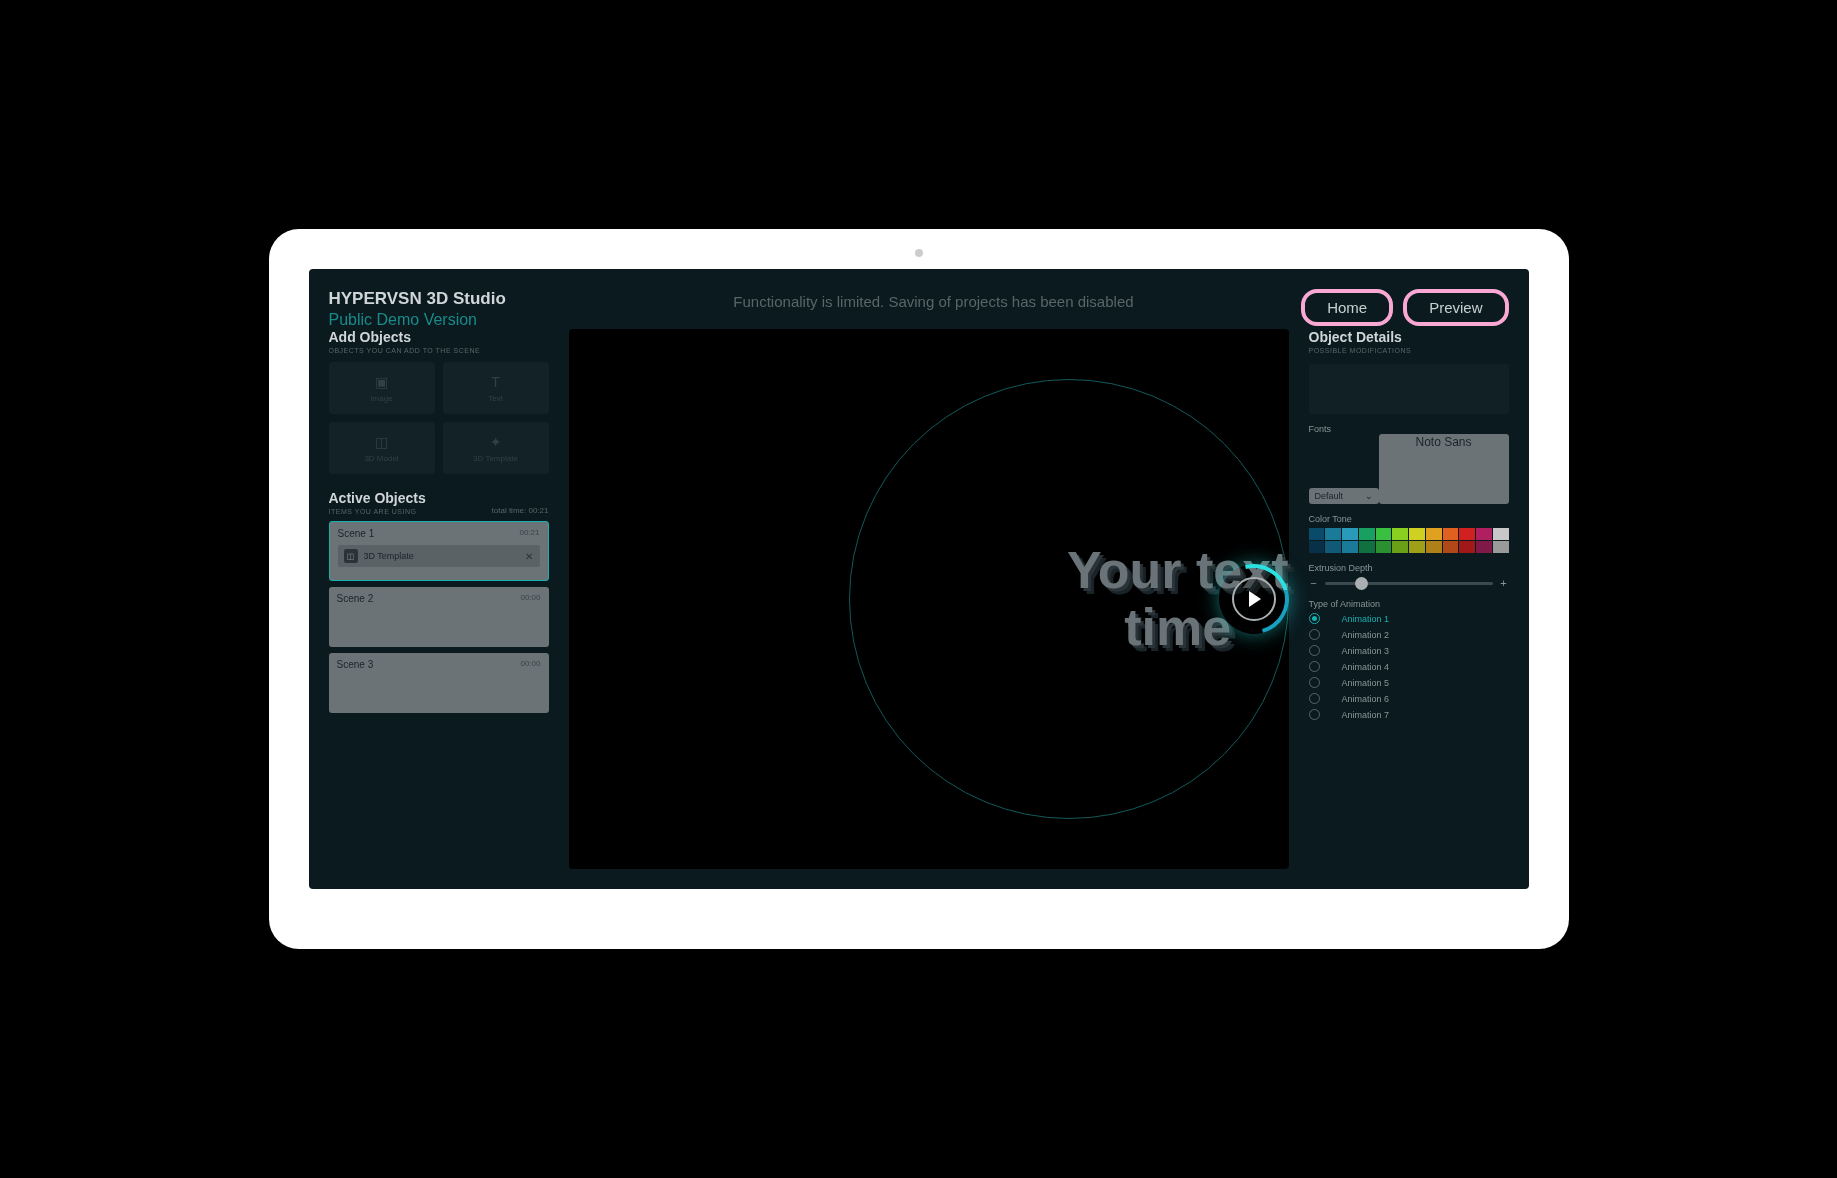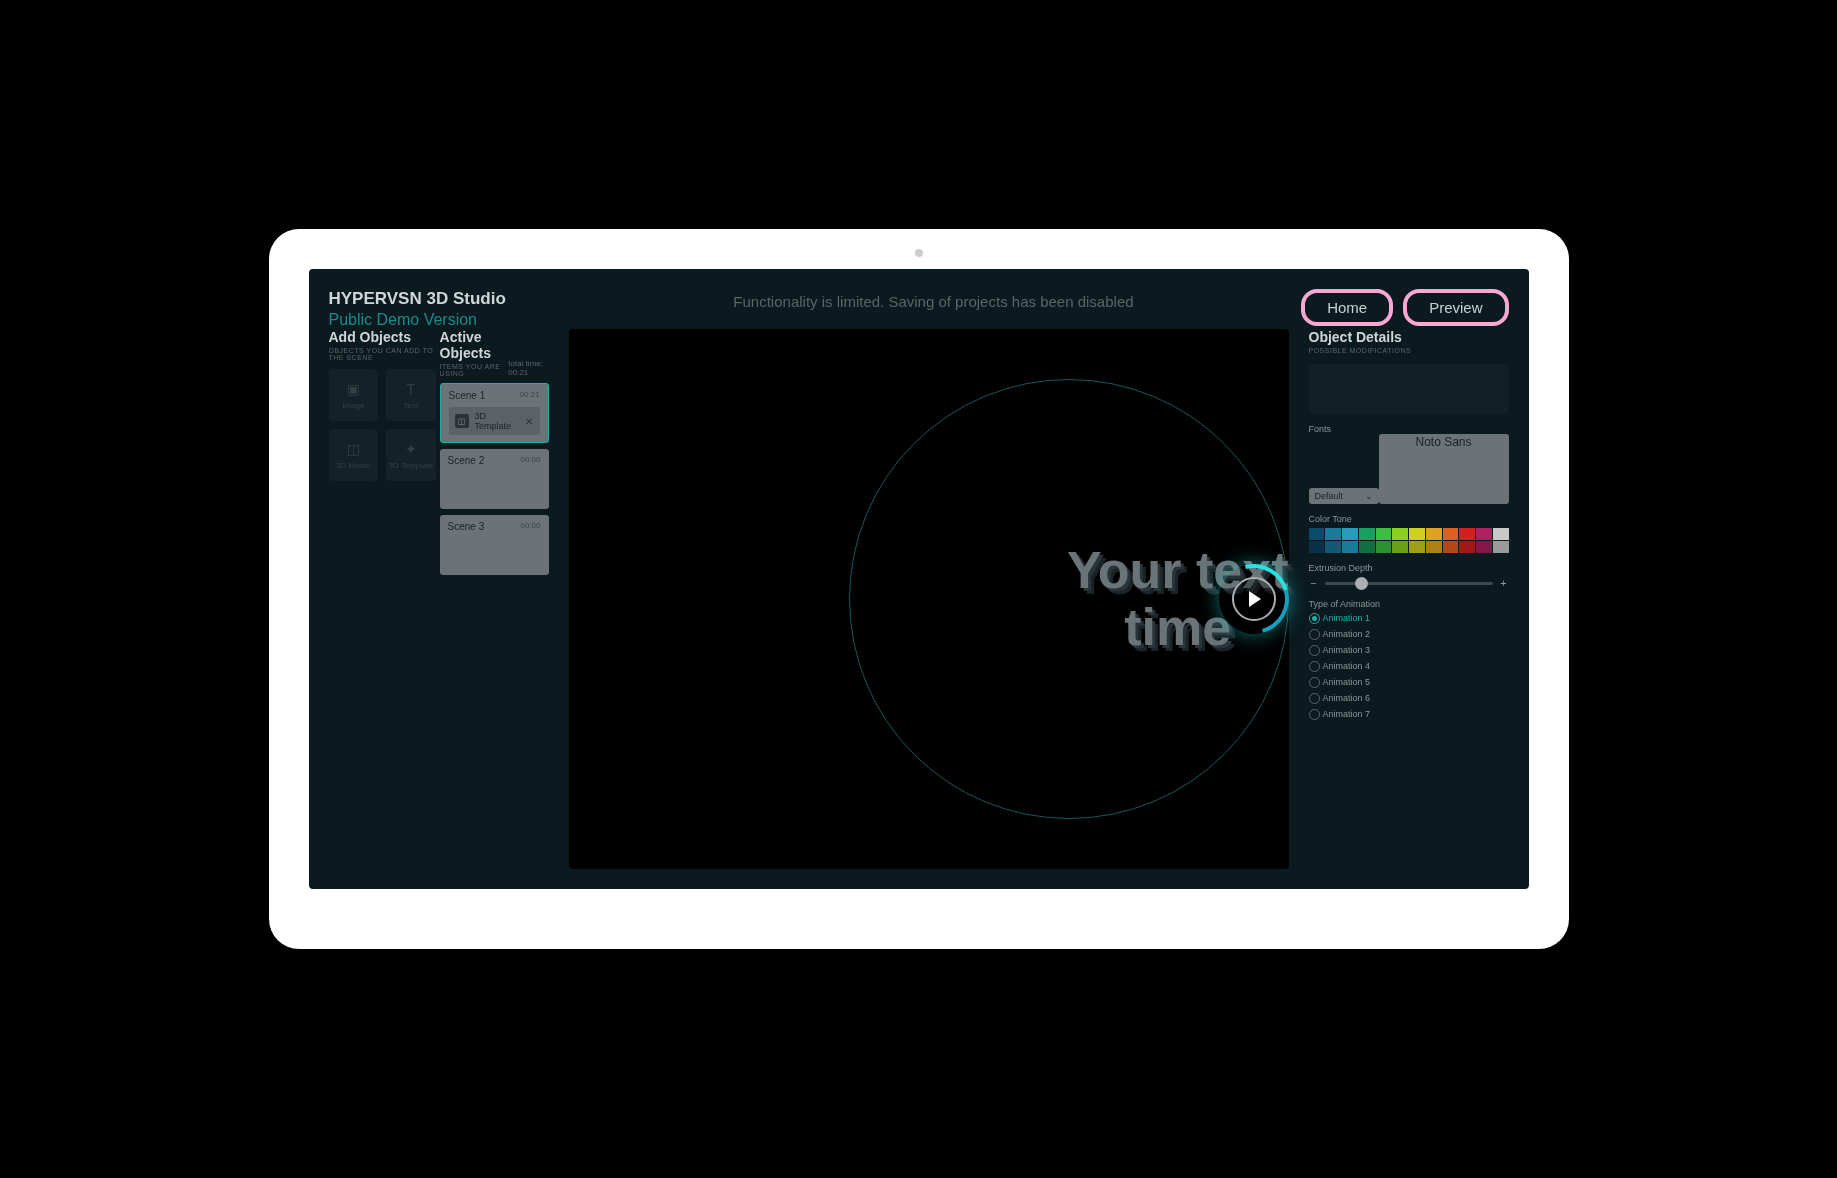--- a/index.html
+++ b/index.html
@@ -8,21 +8,21 @@
 .camera{width:8px;height:8px;background:#ccc;border-radius:50%;position:absolute;top:20px;left:50%;transform:translateX(-50%)}
 .screen{background:#0a1a1f;border-radius:4px;padding:20px;height:620px;display:flex;flex-direction:column;overflow:hidden}
 .top-bar{display:flex;justify-content:space-between;align-items:flex-start;}
 .brand{display:flex;flex-direction:column}
 .brand-title{color:#d0d5d8;font-size:17px;font-weight:600}
 .brand-sub{color:#1a8a8a;font-size:16px;margin-top:2px}
 .top-center{color:#5a6568;font-size:15px;flex:1;text-align:center;padding-left:60px;padding-top:4px}
 .top-buttons{display:flex;gap:10px}
 .pill{border:4px solid #f9a8d4;color:#c8d0d2;padding:6px 22px;border-radius:16px;font-size:15px;cursor:pointer;background:transparent}
 .main{display:flex;gap:20px;flex:1;overflow:hidden}
-.left{width:220px;display:flex;gap:4px}
+.left{width:220px;display:flex;flex-direction:column;gap:16px}
 .section-title{color:#d0d5d8;font-size:14px;font-weight:600}
 .section-sub{color:#5a6568;font-size:7px;letter-spacing:0.5px;margin-top:2px}
 .obj-grid{display:grid;grid-template-columns:1fr 1fr;gap:8px;margin-top:8px}
 .obj-btn{background:#1a2a2f;border-radius:4px;height:52px;display:flex;flex-direction:column;align-items:center;justify-content:center;cursor:pointer;gap:4px;opacity:0.5}
 .obj-icon{color:#5a6568;font-size:14px}
 .obj-label{color:#5a6568;font-size:8px}
 .active-head{display:flex;justify-content:space-between;align-items:flex-end}
 .total-time{color:#5a6568;font-size:8px}
 .scenes{display:flex;flex-direction:column;gap:6px;margin-top:6px}
 .scene{background:#6b7376;border-radius:3px;padding:6px 8px;min-height:60px;position:relative}
@@ -46,21 +46,21 @@
 .select{background:#6b7376;border-radius:3px;padding:3px 6px;font-size:9px;color:#1a2428;display:flex;justify-content:space-between;align-items:center;width:70px;cursor:pointer}
 .font-preview{background:#6b7376;flex:1;height:70px;border-radius:3px;display:flex;align-items:flex-start;justify-content:center;padding-top:1px;color:#1a2428;font-size:12px}
 .label-sm{color:#8a9598;font-size:9px}
 .swatches{display:grid;grid-template-columns:repeat(12,1fr);gap:1px;margin-top:4px}
 .sw{height:12px;cursor:pointer}
 .slider-row{display:flex;align-items:center;gap:6px;margin-top:4px}
 .slider-btn{color:#8a9598;font-size:11px;cursor:pointer;width:10px;text-align:center}
 .slider-track{flex:1;height:3px;background:#3a4a4f;border-radius:2px;position:relative}
 .slider-thumb{position:absolute;left:18%;top:-5px;width:13px;height:13px;background:#aab0b2;border-radius:50%;cursor:pointer}
 .anim-list{display:flex;flex-direction:column;gap:5px;margin-top:4px}
-.anim-item{display:flex;gap:3px;cursor:pointer}
+.anim-item{display:flex;align-items:center;gap:22px;cursor:pointer}
 .radio{width:11px;height:11px;border:1px solid #5a6568;border-radius:50%;display:flex;align-items:center;justify-content:center}
 .radio.sel{border-color:#17b0b0}
 .radio.sel::after{content:"";width:5px;height:5px;background:#17b0b0;border-radius:50%}
 .anim-label{color:#8a9598;font-size:9px}
 .anim-item.sel .anim-label{color:#17b0b0}
 </style>
 </head>
 <body>
 
 <div class="device">

